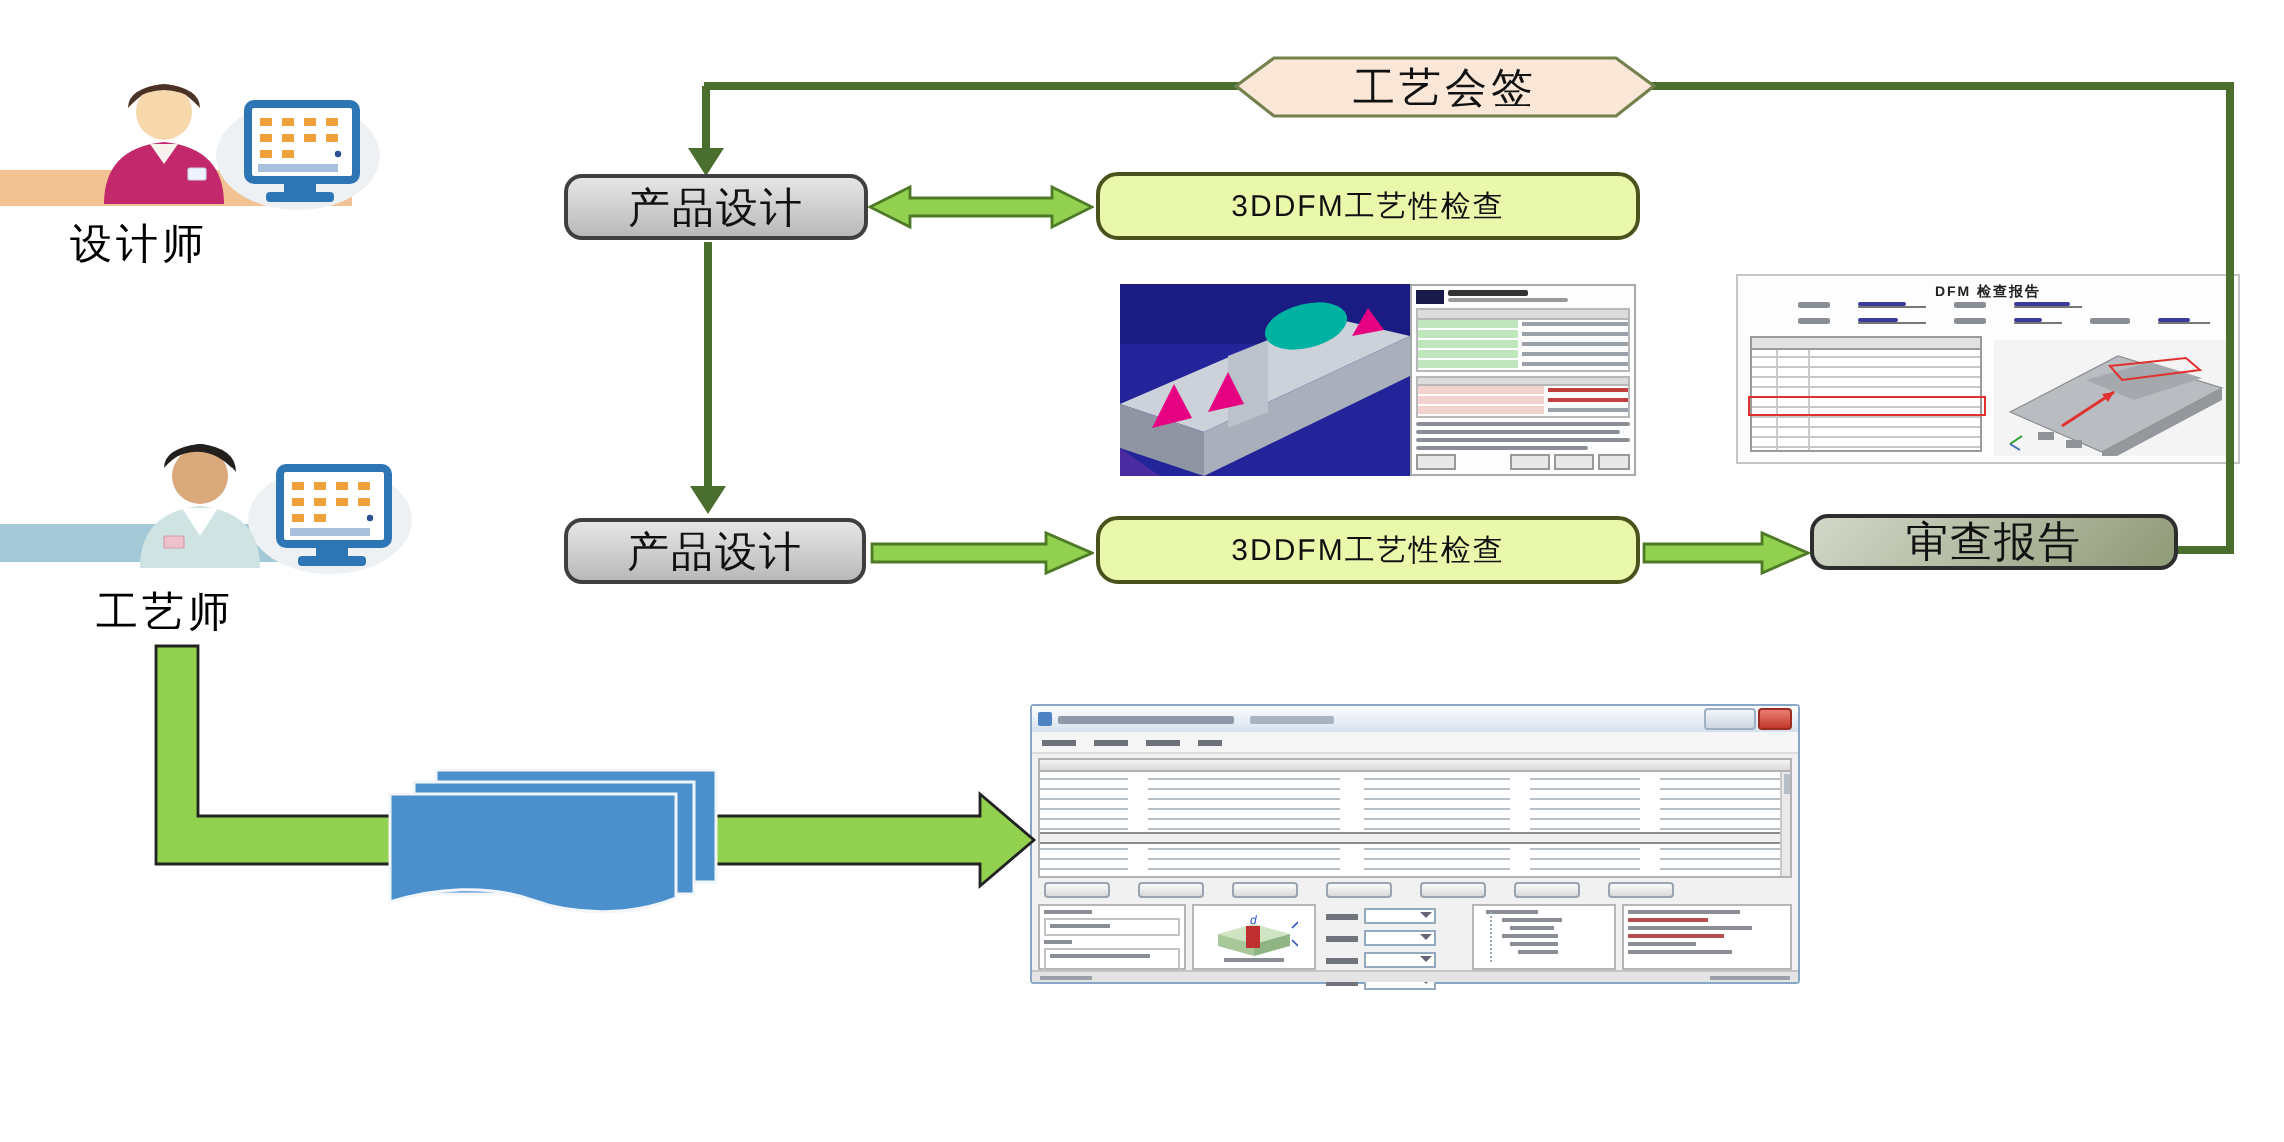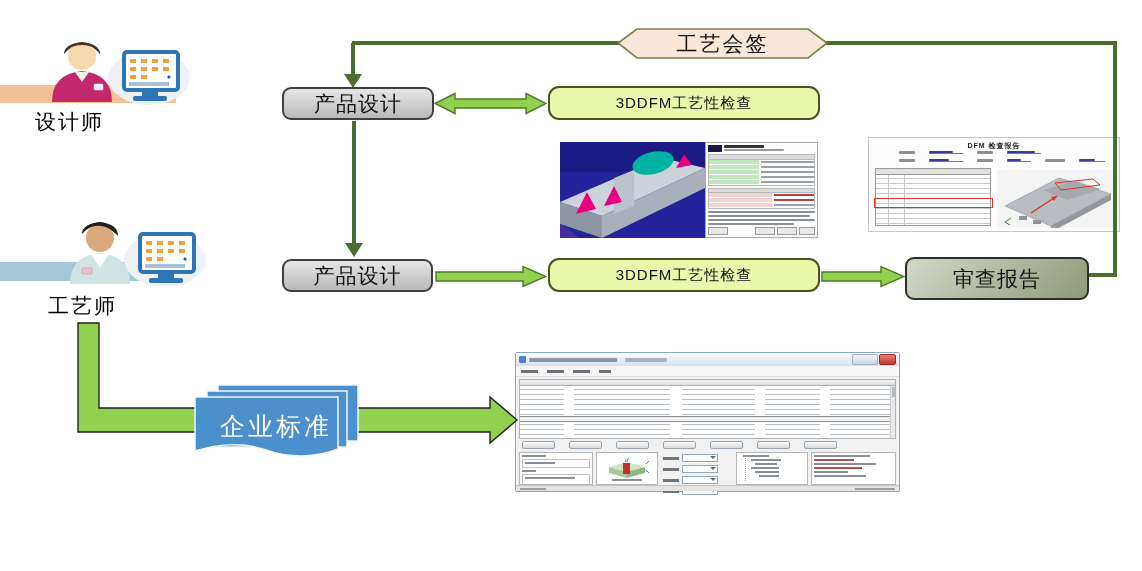--- a/index.html
+++ b/index.html
@@ -142,21 +142,21 @@
   </svg>
 
   <div class="node ynode" style="left:548px;top:258px;width:272px;height:34px;">
     <span>3DDFM工艺性检查</span>
   </div>
 
   <svg class="abs" style="left:821px;top:265px;z-index:4;" width="84" height="23">
     <polygon points="1,7 60,7 60,1.5 83,11.5 60,21.5 60,16 1,16" fill="#92d050" stroke="#4e7a27" stroke-width="1.4"></polygon>
   </svg>
 
-  <div class="node onode" style="left:905px;top:257px;width:184px;height:43px;">
+  <div class="node onode" style="left:905px;top:257px;width:184px;height:28px;">
     <span>审查报告</span>
   </div>
 
   <div class="desk-bar" style="left:0;top:85px;width:176px;height:18px;background:#f3c294;"></div>
   <svg class="abs" style="left:42px;top:36px;z-index:3;" width="150" height="70">
     <ellipse cx="107" cy="42" rx="41" ry="27" fill="#eef1f4"></ellipse>
     <rect x="82" y="16" width="54" height="38" rx="3" fill="#ffffff" stroke="#2e75b6" stroke-width="4"></rect>
     <g fill="#f0a23a">
       <rect x="88" y="23" width="6" height="4"></rect>
         <rect x="99" y="23" width="6" height="4"></rect>
@@ -217,21 +217,20 @@
 
   <svg class="abs" style="left:0;top:0;z-index:3;" width="530" height="460">
     <polygon points="78,323 99,323 99,408 490,408 490,397 517,420 490,443 490,432 78,432" fill="#92d050" stroke="#222" stroke-width="1.4"></polygon>
   </svg>
 
   <svg class="abs" style="left:190px;top:380px;z-index:6;" width="180" height="90">
     <rect x="28" y="5" width="140" height="56" fill="#4b90cc" stroke="#f2f6fa" stroke-width="1.5"></rect>
     <rect x="17" y="11" width="140" height="56" fill="#4b90cc" stroke="#f2f6fa" stroke-width="1.5"></rect>
     <path d="M5,17 h143 v52 c-22,9 -50,9 -72,1 c-22,-8 -49,-6 -71,1 Z" fill="#4b90cc" stroke="#f2f6fa" stroke-width="1.5"></path>
   </svg>
-  <div class="card-label" style="left:202px;top:410px;width:148px;">企业标准</div>
 
   <div class="thumb" style="left:560px;top:142px;width:258px;height:96px;">
     <svg class="abs" style="left:0;top:0;" width="145" height="96">
       <rect width="145" height="96" fill="#23239a"></rect>
       <rect width="145" height="30" fill="#1b1b84"></rect>
       <polygon points="0,60 102,16 145,26 42,74" fill="#cdd2da"></polygon>
       <polygon points="42,74 145,26 145,46 42,96" fill="#a9afbb"></polygon>
       <polygon points="0,60 42,74 42,96 0,82" fill="#8f95a2"></polygon>
       <polygon points="54,36 74,28 74,64 54,72" fill="#bcc2cc"></polygon>
       <polygon points="16,72 27,50 36,67" fill="#e60082"></polygon>

